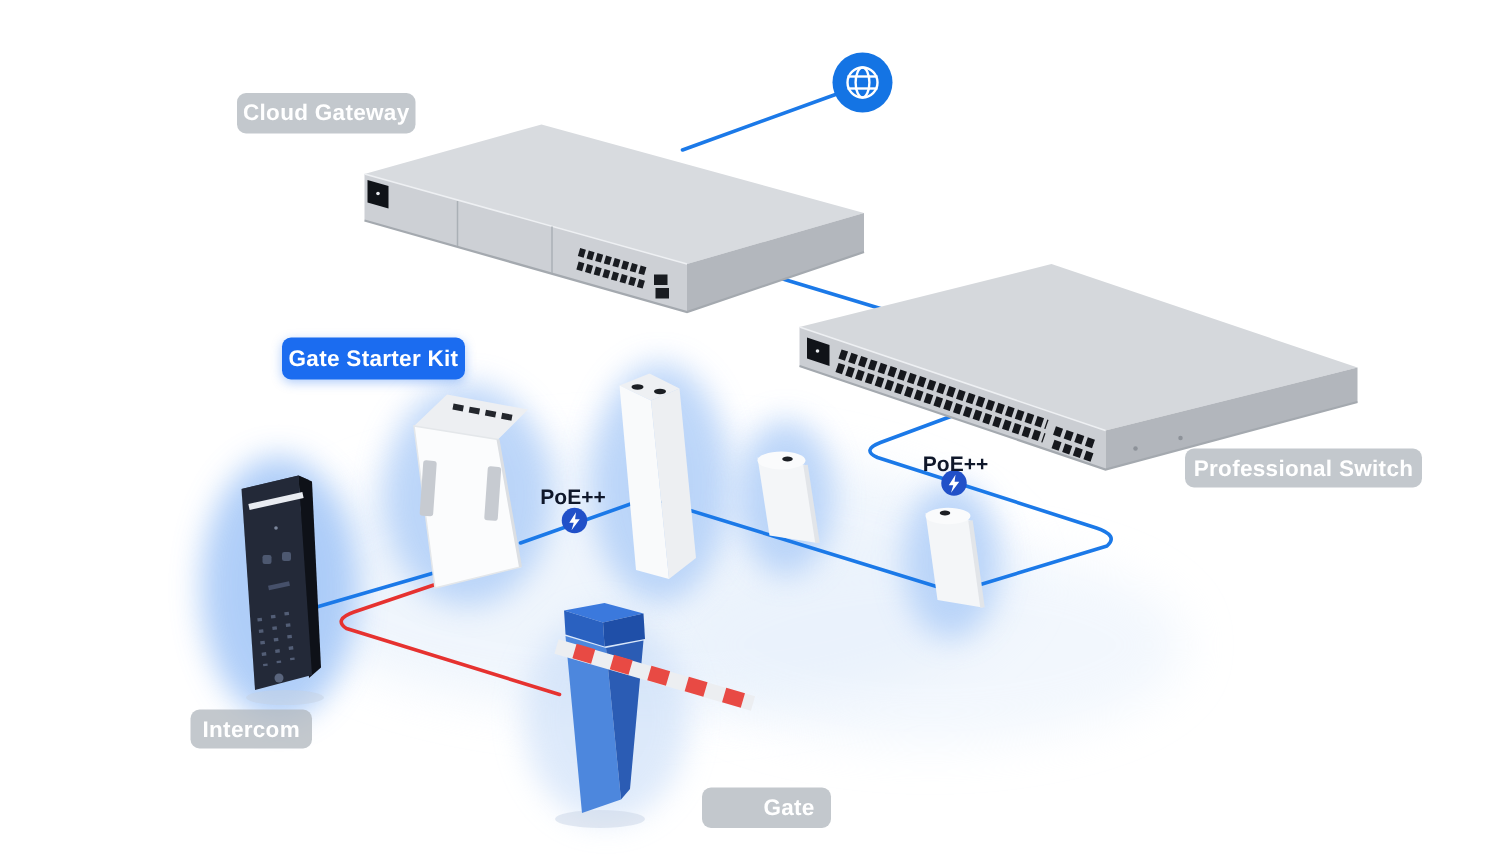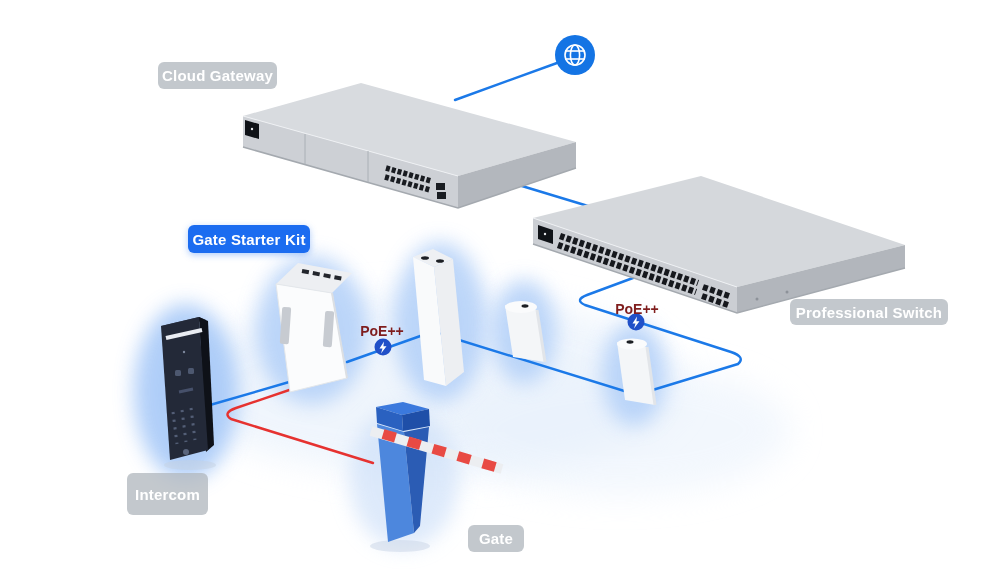--- a/index.html
+++ b/index.html
@@ -11,24 +11,24 @@
   .badge{
     position:absolute;display:flex;align-items:center;justify-content:center;
     border-radius:6px;color:#fff;font-weight:600;white-space:nowrap;
     letter-spacing:.2px;
   }
   .badge-gray{background:rgba(178,184,191,.78);}
   .badge-blue{background:#1b6cf0;box-shadow:0 2px 7px rgba(27,108,240,.35);}
   .badge-cloud-gateway{left:158px;top:62px;width:119px;height:27px;font-size:15px;}
   .badge-gate-starter-kit{left:188px;top:225px;width:122px;height:28px;font-size:15px;}
   .badge-professional-switch{left:790px;top:299px;width:158px;height:26px;font-size:15px;}
-  .badge-intercom{left:127px;top:473px;width:81px;height:42px;font-size:15px;text-align:right;}
-  .badge-gate{left:468px;top:525px;width:56px;height:27px;font-size:15px;}
+  .badge-intercom{left:127px;top:473px;width:81px;height:26px;font-size:15px;text-align:right;}
+  .badge-gate{left:468px;top:525px;width:56px;height:27px;font-size:15px;padding-left:30px;}
   .poe-label{
-    position:absolute;width:70px;text-align:center;color:#7f1d1d;
+    position:absolute;width:70px;text-align:center;color:#0f172a;
     font-size:14px;font-weight:600;
   }
   .poe-label-1{left:347px;top:323px;}
   .poe-label-2{left:602px;top:301px;}
 </style>
 </head>
 <body>
 
 <div class="stage">
 

